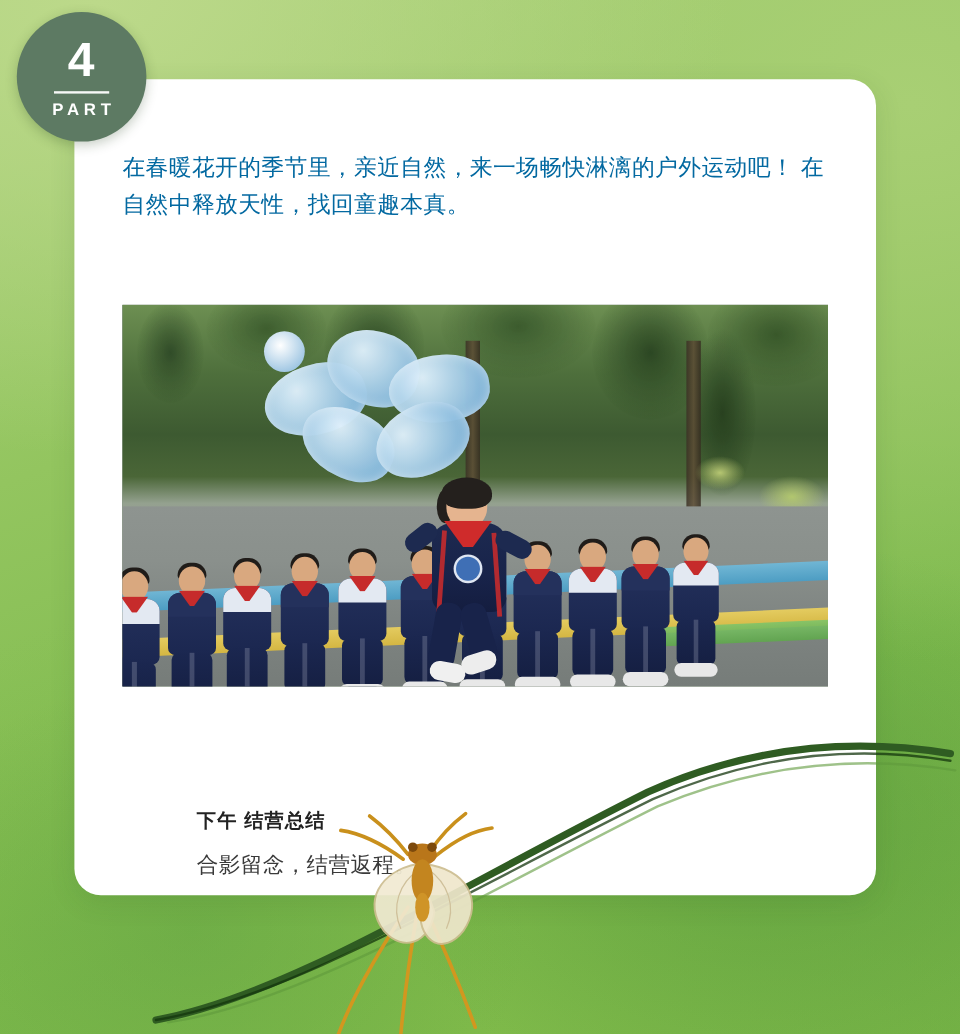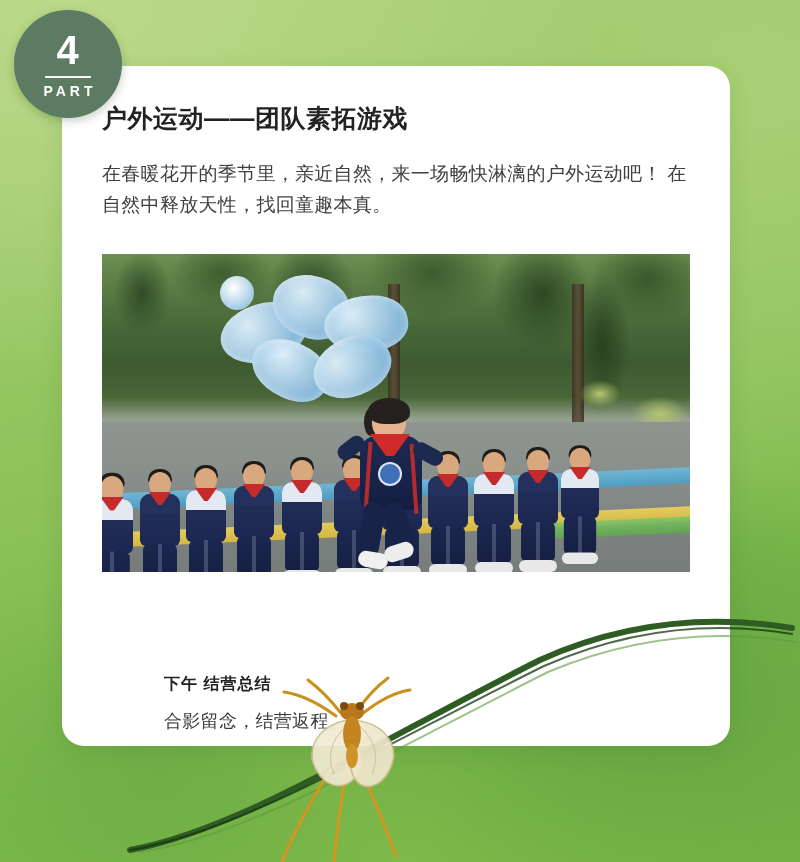--- a/index.html
+++ b/index.html
@@ -93,21 +93,21 @@
     margin: 0;
     font-size: 25px;
     font-weight: bold;
     color: #222222;
     letter-spacing: 0.5px;
   }
   p.section-body {
     margin: 24px 0 0 0;
     font-size: 19px;
     line-height: 1.62;
-    color: #404040;
+    color: #0369a1;
     letter-spacing: 0.3px;
   }
 
   
   #photo {
     position: absolute;
     left: 102px;
     top: 254px;
     width: 588px;
     height: 318px;
@@ -334,21 +334,20 @@
   }
 </style>
 </head>
 <body>
 
 <div id="bg"></div>
 
 <div id="card">
 
   <div class="card-inner">
-    <h1 class="section-title">户外运动——团队素拓游戏</h1>
     <p class="section-body">在春暖花开的季节里，亲近自然，来一场畅快淋漓的户外运动吧！ 在自然中释放天性，找回童趣本真。</p>
   </div>
 
   <div id="afternoon">
     <h2>下午  结营总结</h2>
     <p>合影留念，结营返程。</p>
   </div>
 
 </div>
 

